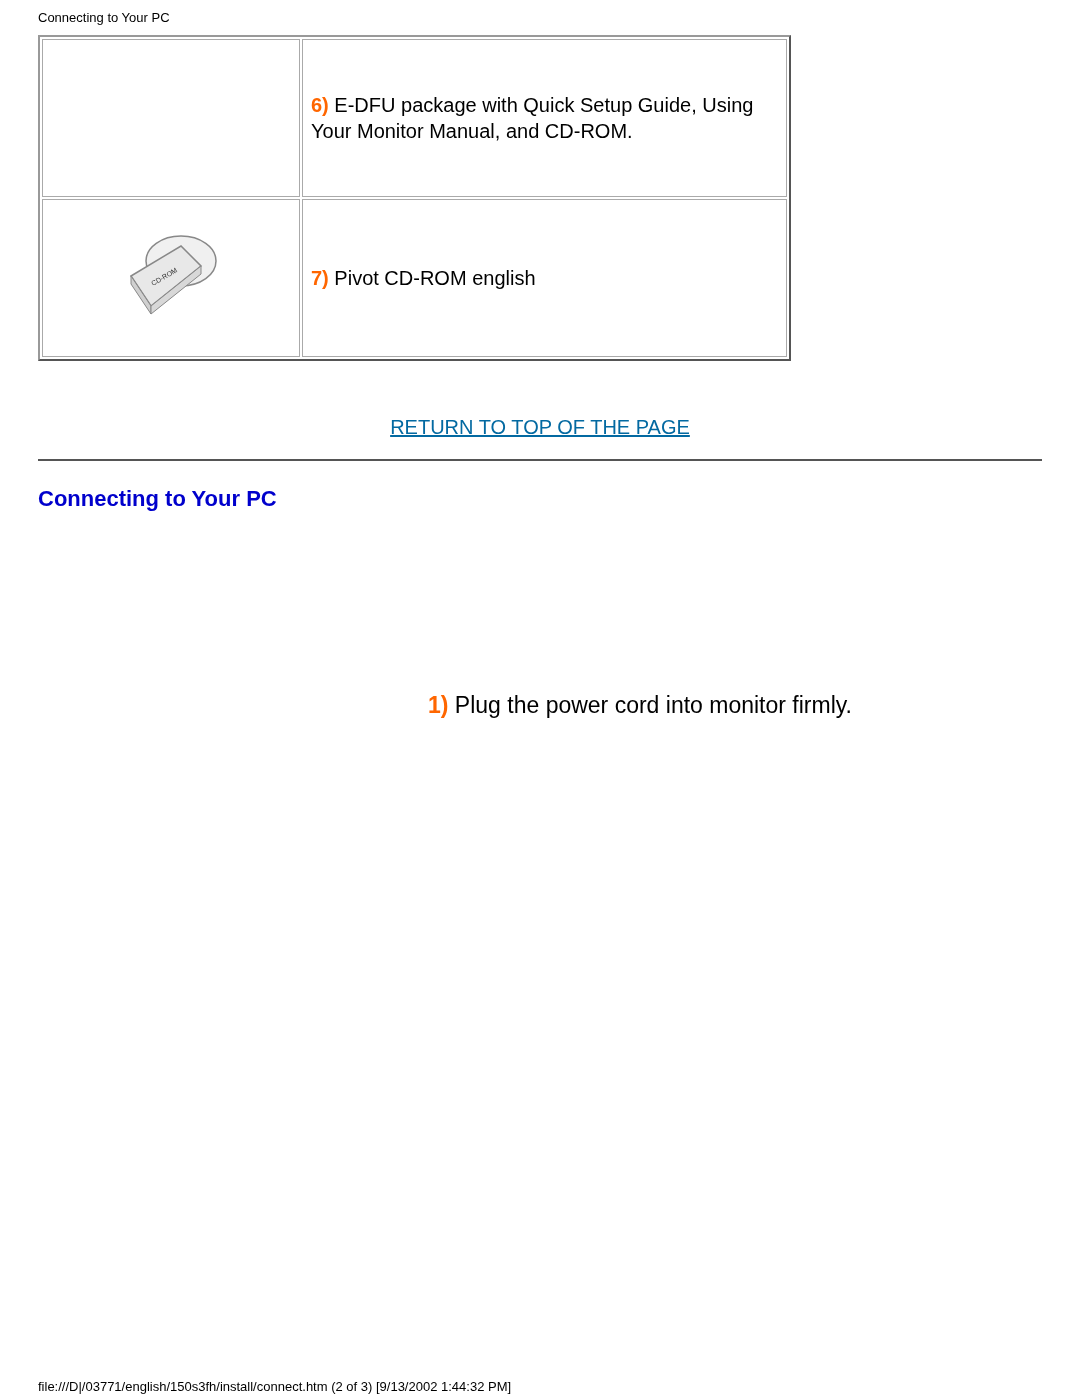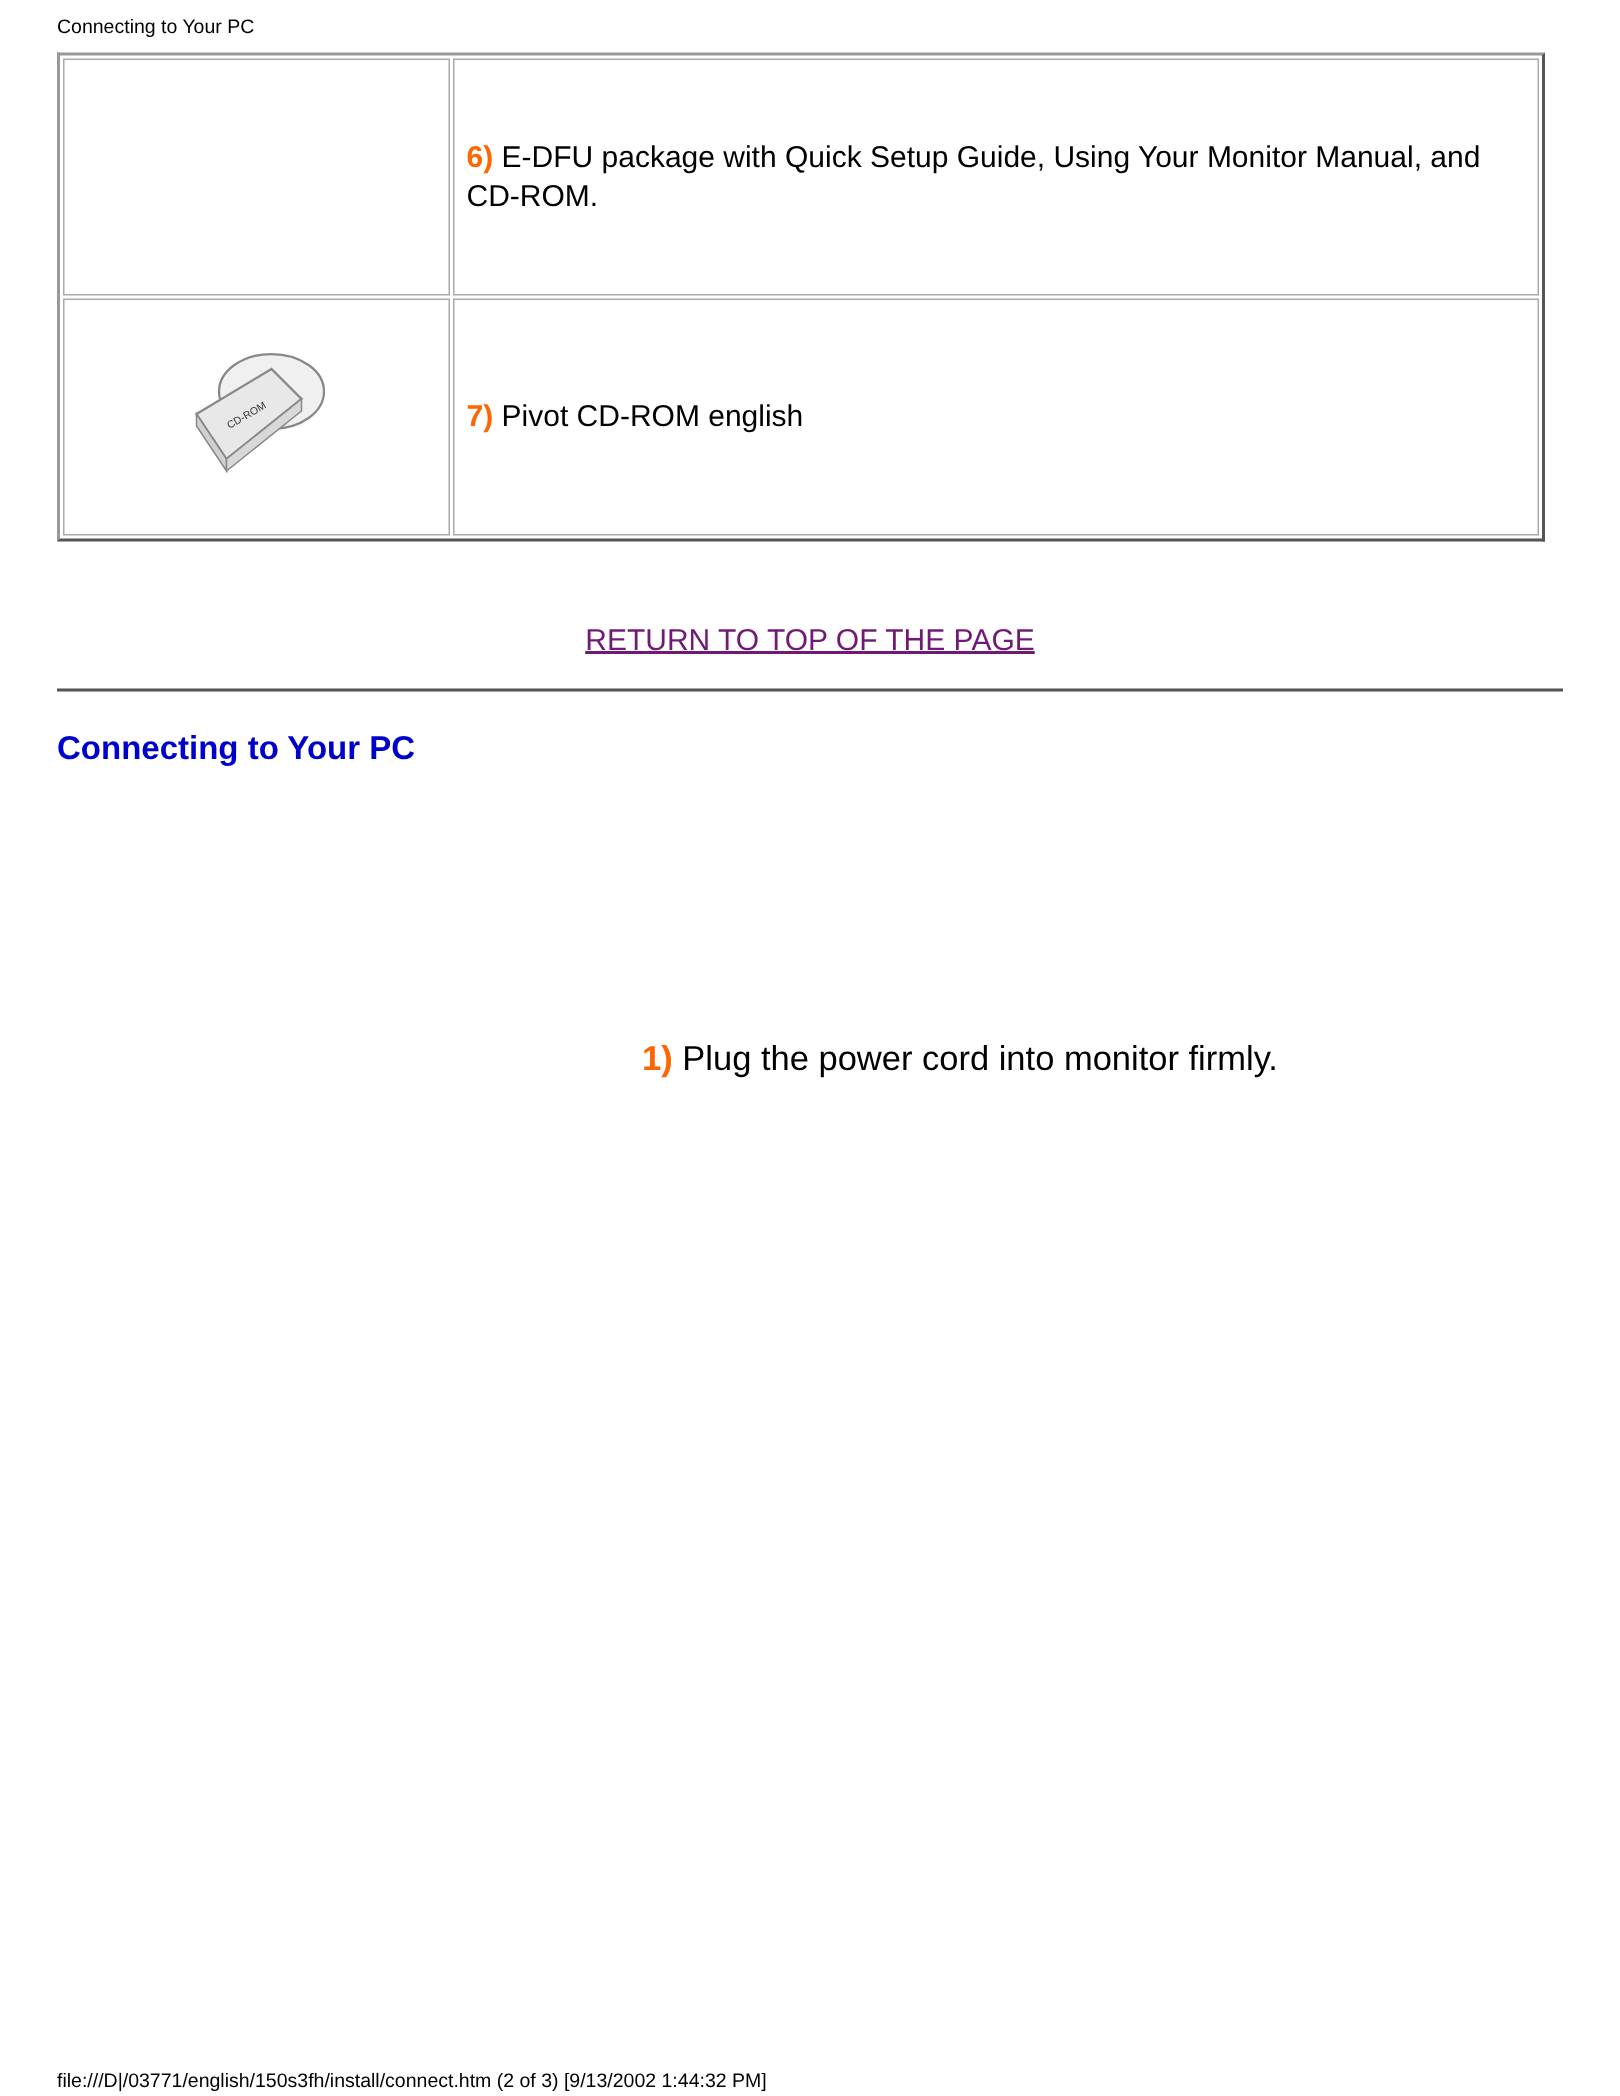--- a/index.html
+++ b/index.html
@@ -16,21 +16,21 @@
     }
     .content {
       padding: 0 38px;
     }
     .outer-table {
       border: 2px solid #999;
       border-right-color: #555;
       border-bottom-color: #555;
       border-collapse: separate;
       border-spacing: 2px;
-      width: 992px;
+      width: 753px;
       background: #fff;
     }
     .outer-table td {
       border: 1px solid #aaa;
       vertical-align: middle;
       padding: 8px;
     }
     .icon-cell {
       width: 240px;
       height: 140px;
@@ -41,21 +41,21 @@
       padding: 10px 20px;
       line-height: 1.3;
     }
     .step-num {
       color: #ff6600;
       font-weight: bold;
     }
     .return-link {
       display: block;
       text-align: center;
-      color: #701a75;
+      color: #0369a1;
       text-decoration: underline;
       font-size: 20px;
       margin: 55px 0 20px 0;
     }
     hr.divider {
       border: none;
       border-top: 2px solid #555;
       margin: 0 0 25px 0;
     }
     .section-heading {

